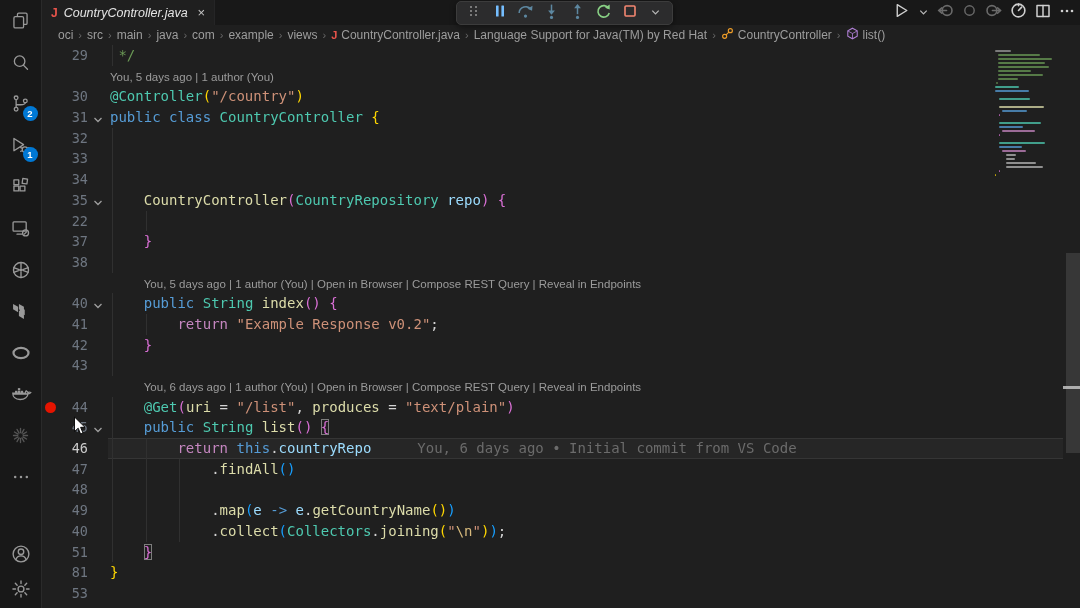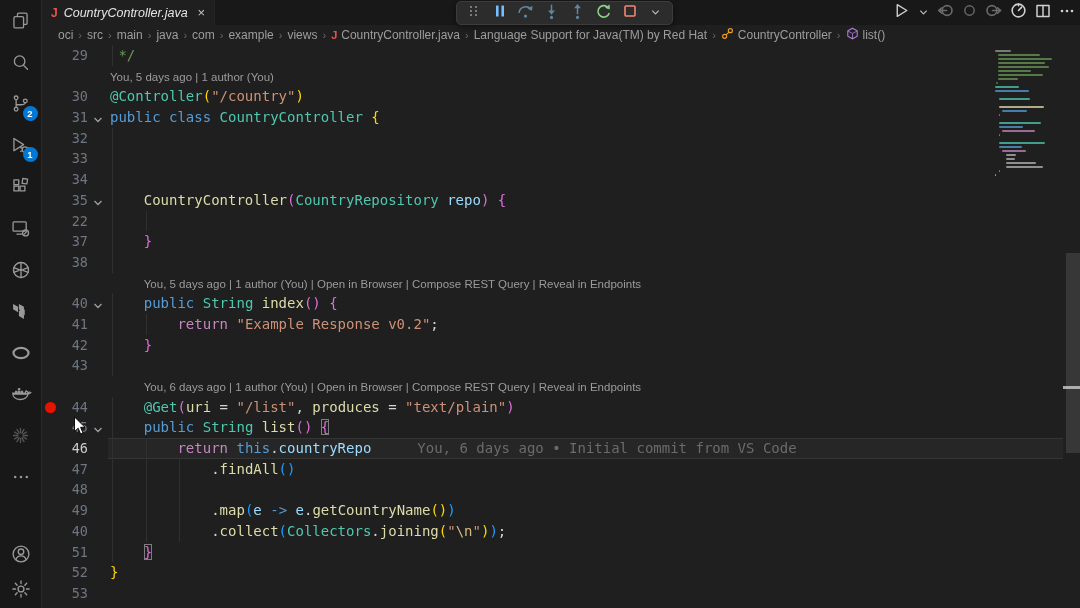--- a/index.html
+++ b/index.html
@@ -513,21 +513,21 @@
         <div class="guide" style="left:137.44px"></div>
         <div class="num">40</div>
         <div class="content"><span class="pl">            </span><span class="pl">.</span><span class="fn">collect</span><span class="b3">(</span><span class="ty">Collectors</span><span class="pl">.</span><span class="fn">joining</span><span class="b1">(</span><span class="st">"</span><span class="es">\n</span><span class="st">"</span><span class="b1">)</span><span class="b3">)</span><span class="pl">;</span></div>
       </div>
       <div class="row">
         <div class="guide" style="left:70px"></div>
         <div class="num">51</div>
         <div class="content"><span class="pl">    </span><span class="b2 bm">}</span></div>
       </div>
       <div class="row">
-        <div class="num">52</div>
+        <div class="num">81</div>
         <div class="content"><span class="b1">}</span></div>
       </div>
       <div class="row">
         <div class="num">53</div>
         <div class="content"></div>
       </div>
     </div>
   <div class="minimap">
       <div class="mmrow" style="margin-left:0px;width:16px;background:#9a9a9a"></div>
       <div class="mmrow" style="margin-left:3px;width:42px;background:#6a9955"></div>

